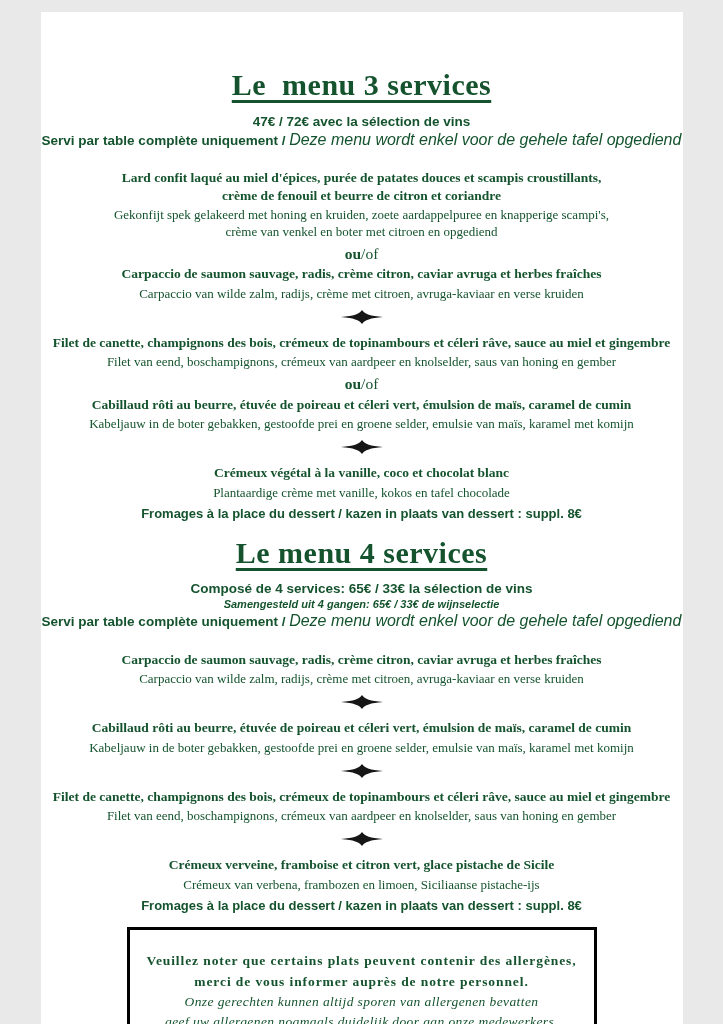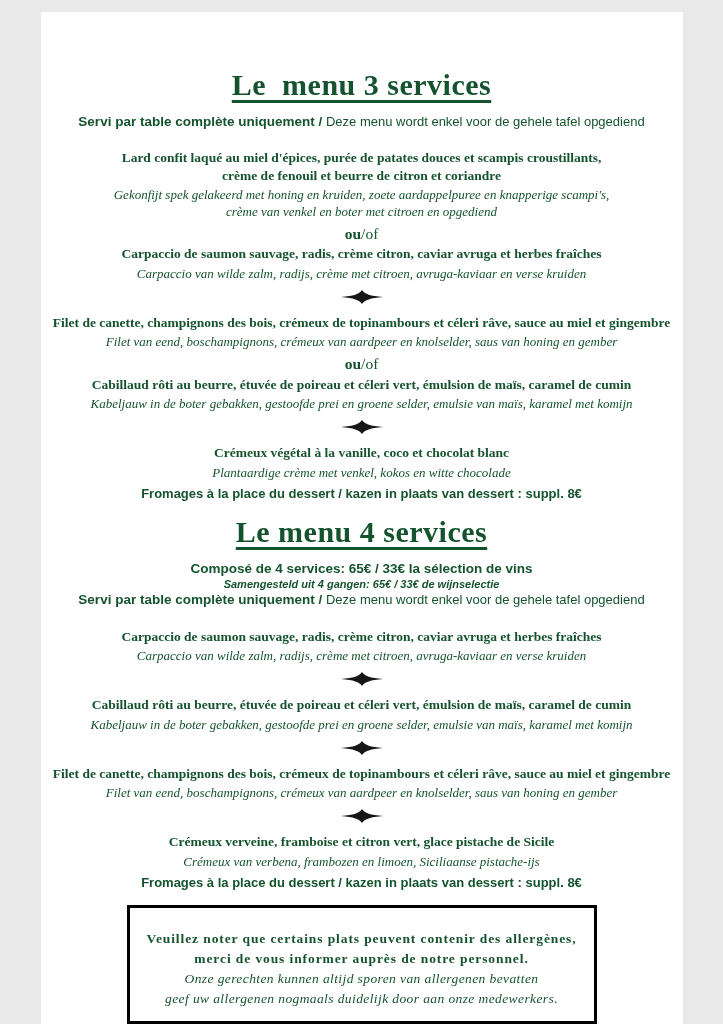--- a/index.html
+++ b/index.html
@@ -28,42 +28,42 @@
     margin:0 0 10px 0;
   }
   .sub-bold{
     font-family:"Liberation Sans", sans-serif;
     font-weight:700;
     font-size:13.5px;
     line-height:1.28;
   }
   .sub-italic-nl{
     font-family:"Liberation Sans", sans-serif;
+    font-style:italic;
     font-weight:400;
-    font-size:13px;
+    font-size:16px;
   }
   .sub-italic-line{
     font-family:"Liberation Sans", sans-serif;
     font-style:italic;
     font-weight:700;
     font-size:11px;
     line-height:1.28;
   }
   .gap-lg{height:19px;}
   .dish-fr{
     font-family:"Liberation Serif", serif;
     font-weight:700;
     font-size:13.5px;
     line-height:1.3;
     white-space:nowrap;
     margin-bottom:3px;
   }
   .dish-nl{
     font-family:"Liberation Serif", serif;
-    font-style:italic;
     font-weight:400;
     font-size:13px;
     line-height:1.3;
     white-space:nowrap;
     margin-bottom:3px;
   }
   .ouof{
     font-family:"Liberation Serif", serif;
     font-size:15.5px;
     line-height:1.25;
@@ -111,20 +111,21 @@
   svg.star{display:block;}
 </style>
 </head>
 <body>
 
 <div class="page center">
 
   <section>
     <h1 class="menu-title">Le  menu 3 services</h1>
 
+    <div class="sub-bold">47€ / 72€ avec la sélection de vins</div>
     <div class="sub-bold"><span>Servi par table complète uniquement / </span><span class="sub-italic-nl">Deze menu wordt enkel voor de gehele tafel opgediend</span></div>
 
     <div class="gap-lg"></div>
 
     <div class="dish-fr" style="margin-bottom:0;">Lard confit laqué au miel d'épices, purée de patates douces et scampis croustillants,</div>
     <div class="dish-fr">crème de fenouil et beurre de citron et coriandre</div>
     <div class="dish-nl" style="margin-bottom:0;">Gekonfijt spek gelakeerd met honing en kruiden, zoete aardappelpuree en knapperige scampi's,</div>
     <div class="dish-nl">crème van venkel en boter met citroen en opgediend</div>
 
     <div class="ouof"><span class="ou">ou</span><span class="of">/of</span></div>
@@ -146,21 +147,21 @@
     <div class="dish-fr">Cabillaud rôti au beurre, étuvée de poireau et céleri vert, émulsion de maïs, caramel de cumin</div>
     <div class="dish-nl">Kabeljauw in de boter gebakken, gestoofde prei en groene selder, emulsie van maïs, karamel met komijn</div>
 
     <div class="divider">
       <svg class="star" width="44" height="16" viewBox="0 0 44 16">
           <path d="M1,8 C14,7 19,5 22,1 C25,5 30,7 43,8 C30,9 25,11 22,15 C19,11 14,9 1,8 Z" fill="#161616"></path>
         </svg>
     </div>
 
     <div class="dish-fr">Crémeux végétal à la vanille, coco et chocolat blanc</div>
-    <div class="dish-nl">Plantaardige crème met venkel, kokos en witte chocolade</div>
+    <div class="dish-nl">Plantaardige crème met vanille, kokos en tafel chocolade</div>
 
     <div class="cheese-line">Fromages à la place du dessert / kazen in plaats van dessert : suppl. 8€</div>
   </section>
 
   <section class="menu4-block">
     <h1 class="menu-title">Le menu 4 services</h1>
 
     <div class="sub-bold">Composé de 4 services: 65€ / 33€ la sélection de vins</div>
     <div class="sub-italic-line">Samengesteld uit 4 gangen: 65€ / 33€ de wijnselectie</div>
     <div class="sub-bold"><span>Servi par table complète uniquement / </span><span class="sub-italic-nl">Deze menu wordt enkel voor de gehele tafel opgediend</span></div>

